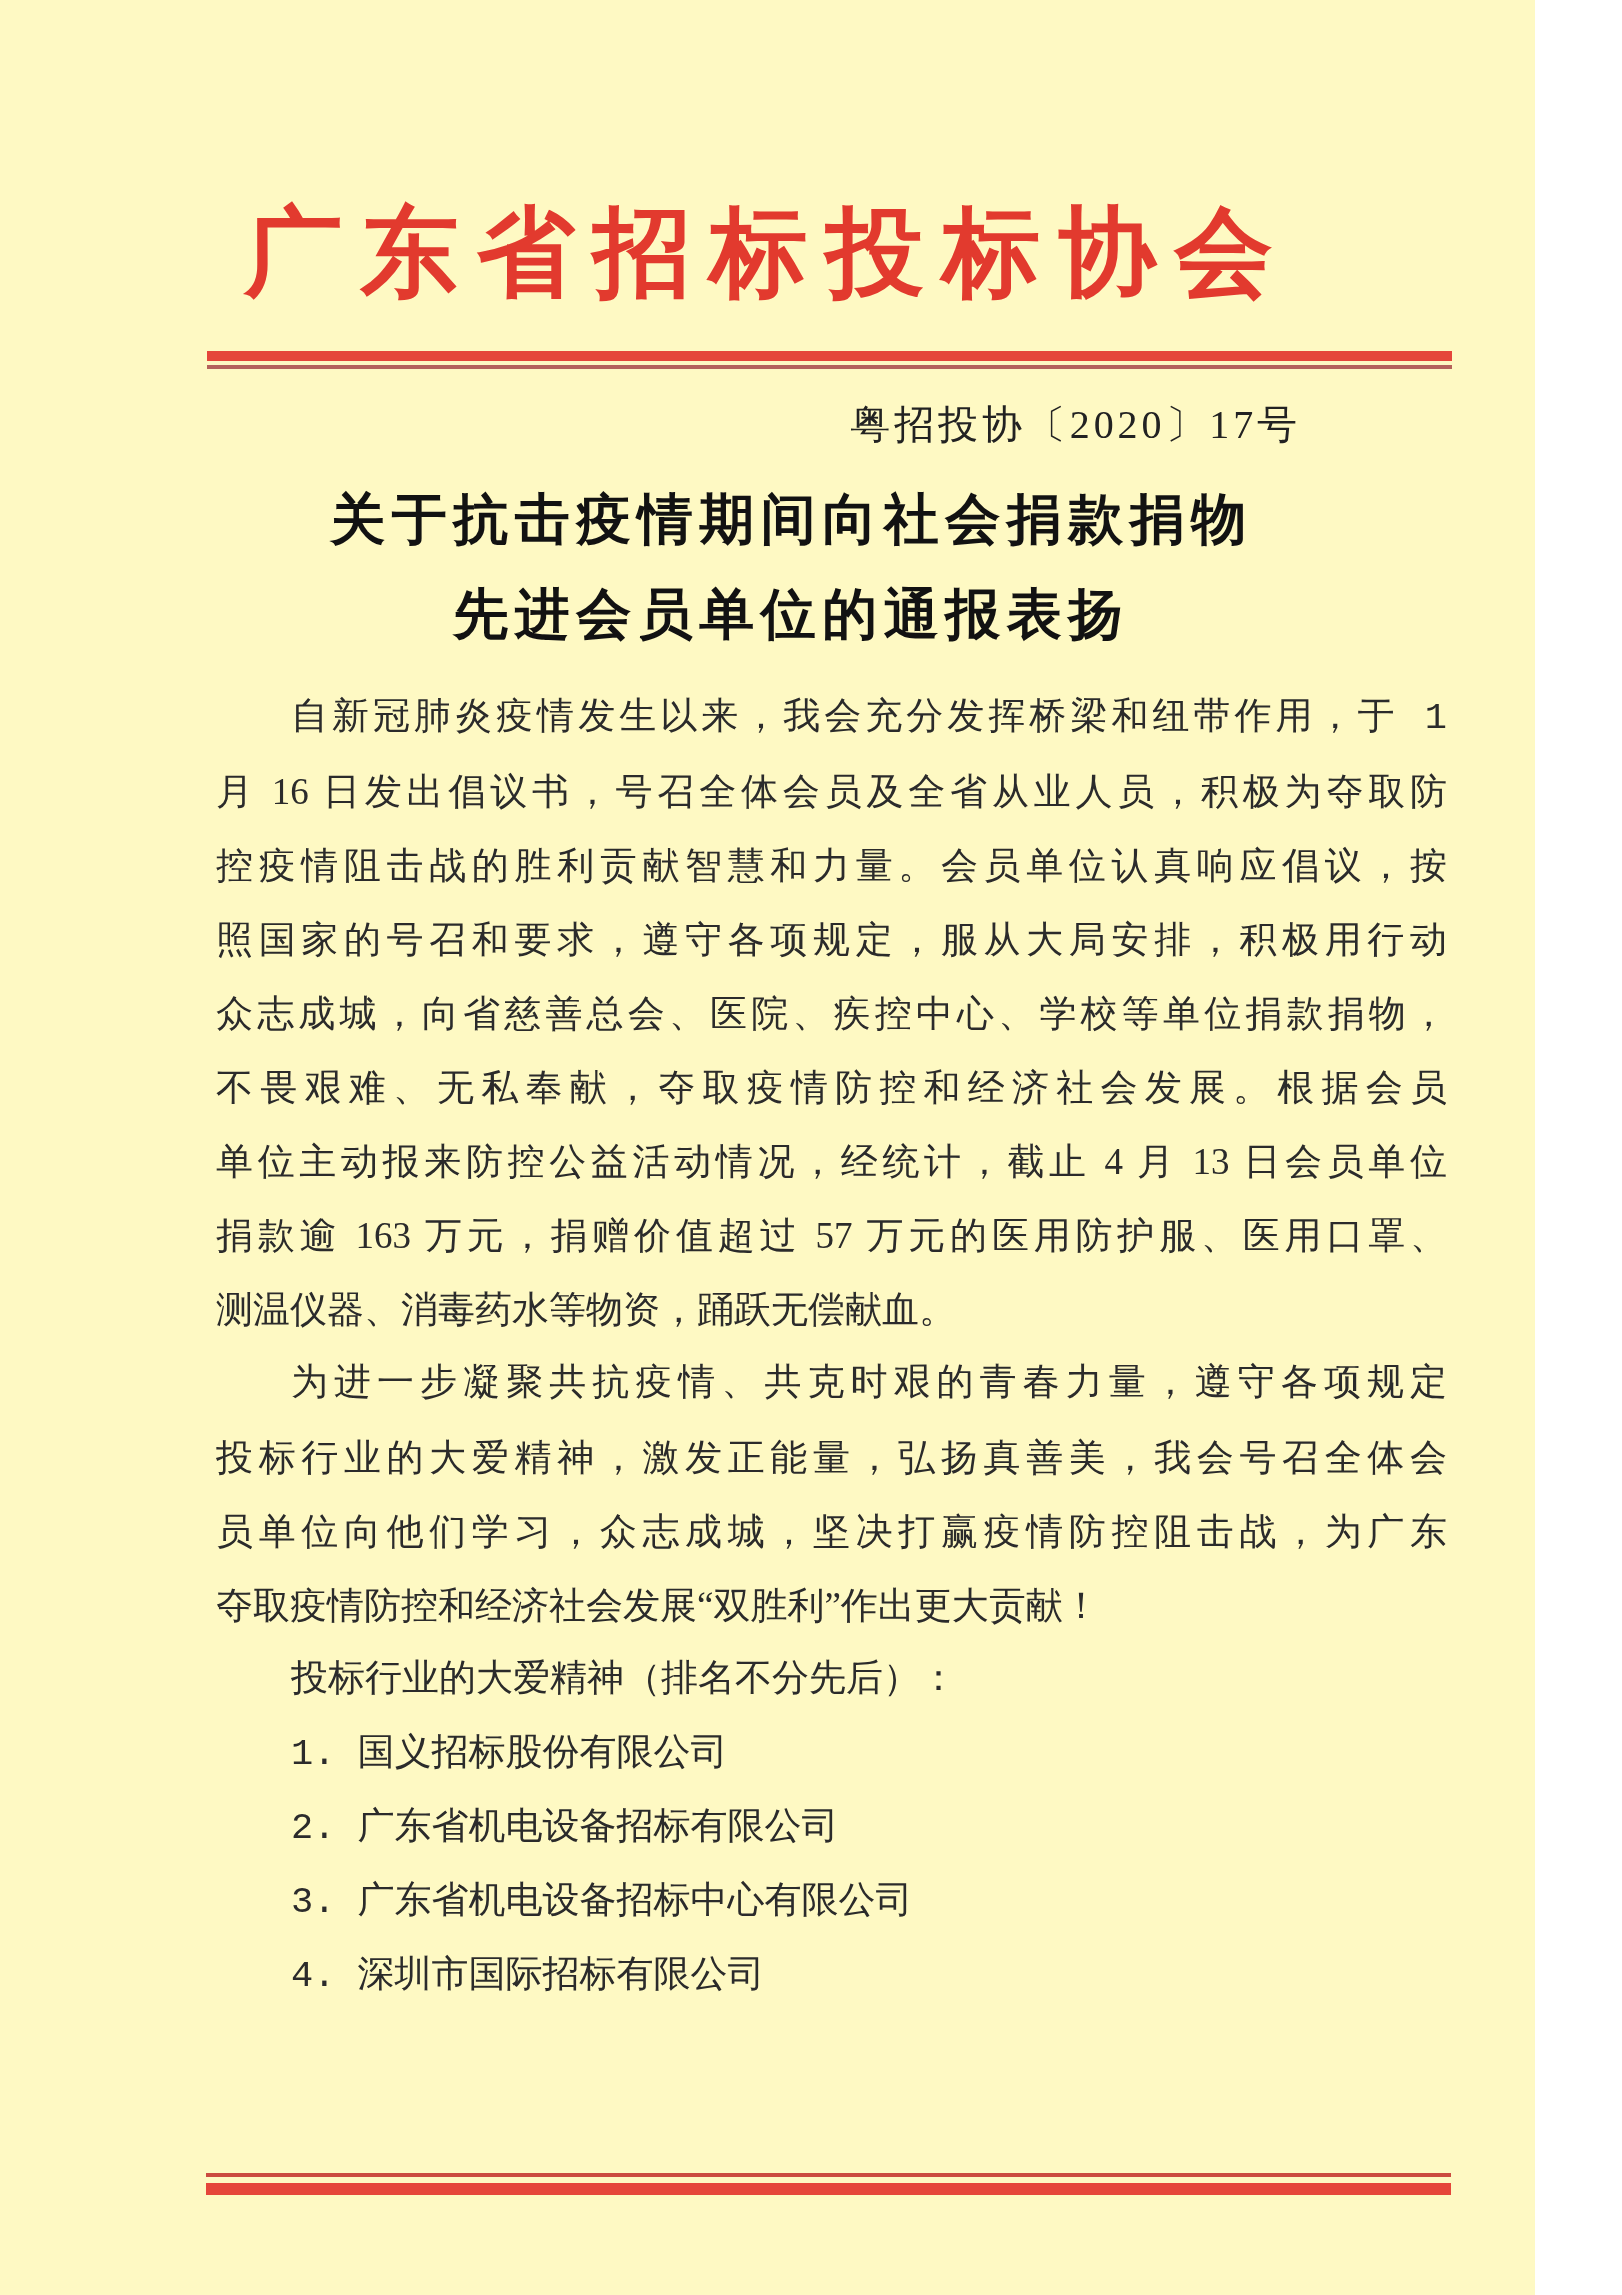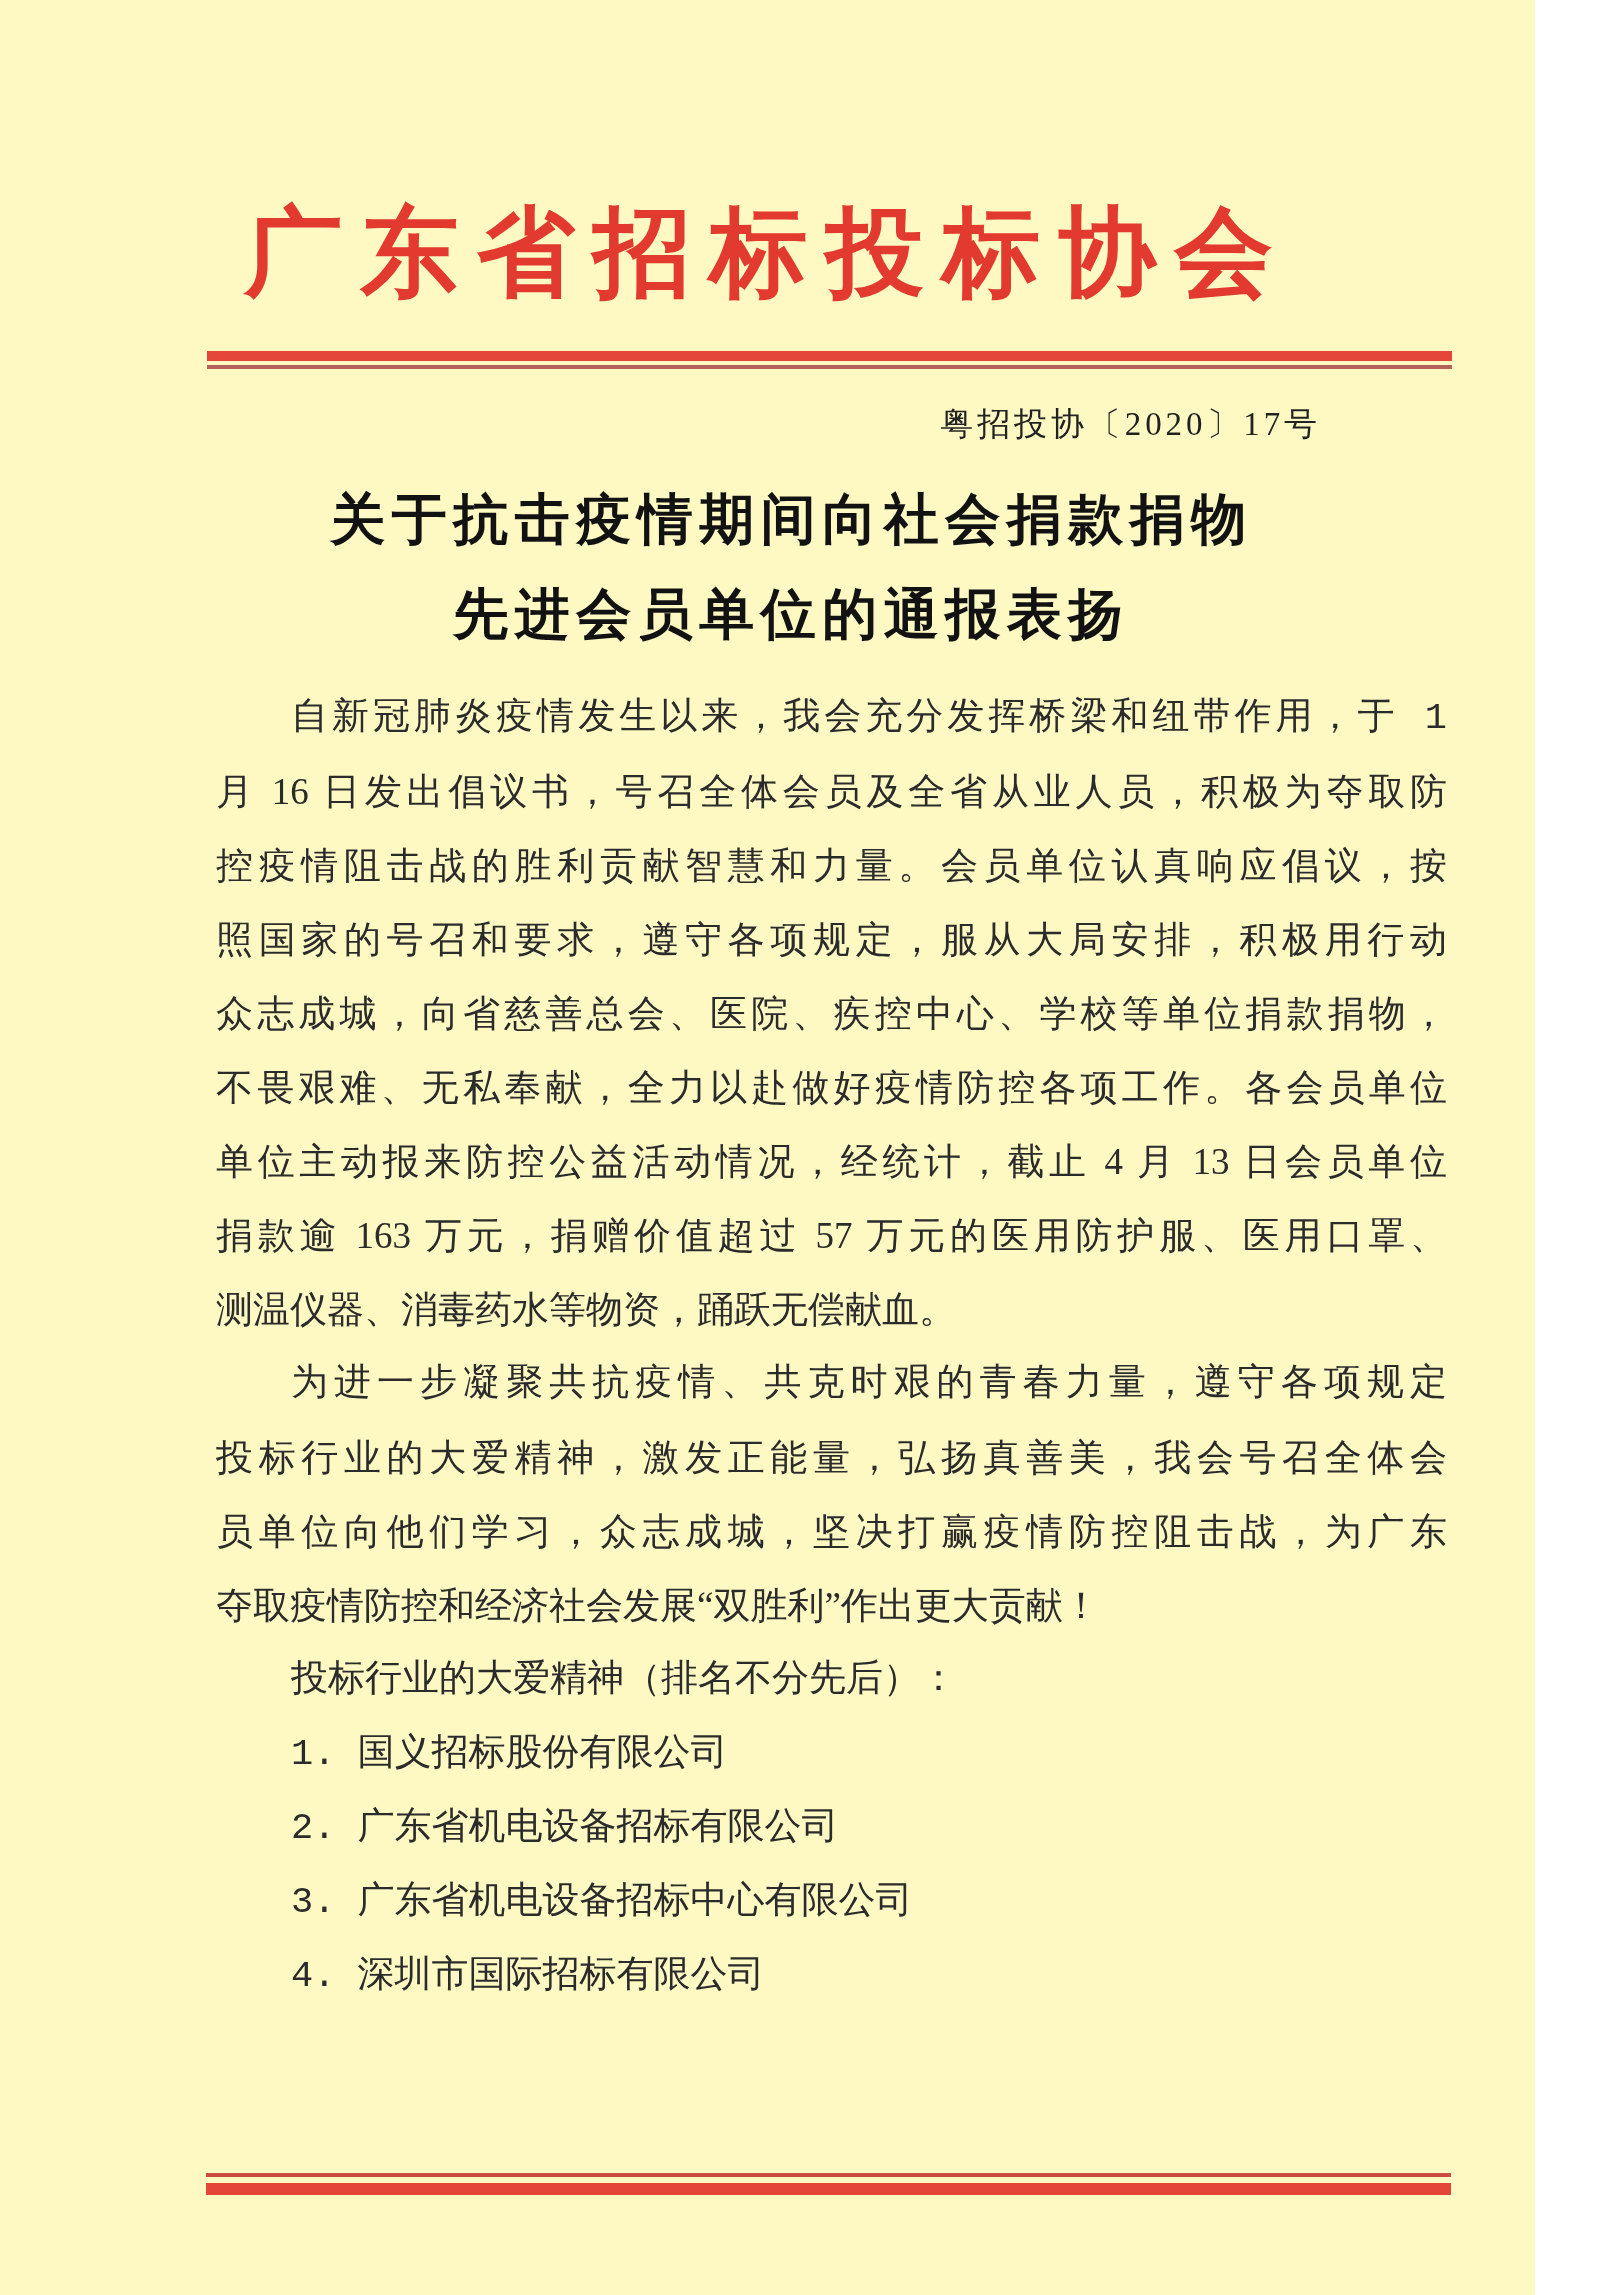--- a/index.html
+++ b/index.html
@@ -45,22 +45,22 @@
   }
   .rules-top .rule-thin {
     height: 3.9px;
     margin-top: 4.6px;
     background: var(--rule-thin-red, #b5625b);
   }
   
   .doc-number {
     position: absolute;
     top: 404px;
-    right: 214px;
-    font-size: 33px;
+    right: 234px;
+    font-size: 40px;
     line-height: 41px;
     letter-spacing: 3.9px;
     color: #222222;
     white-space: nowrap;
   }
   
   .doc-title {
     position: absolute;
     top: 472px;
     left: 0;
@@ -131,21 +131,21 @@
     <div>关于抗击疫情期间向社会捐款捐物</div>
     <div>先进会员单位的通报表扬</div>
   </div>
 
   <div class="body-block" id="body-lines">
       <div class="line indent justify">自新冠肺炎疫情发生以来，我会充分发挥桥梁和纽带作用，于 1</div>
       <div class="line justify">月 16 日发出倡议书，号召全体会员及全省从业人员，积极为夺取防</div>
       <div class="line justify">控疫情阻击战的胜利贡献智慧和力量。会员单位认真响应倡议，按</div>
       <div class="line justify">照国家的号召和要求，遵守各项规定，服从大局安排，积极用行动</div>
       <div class="line justify">众志成城，向省慈善总会、医院、疾控中心、学校等单位捐款捐物，</div>
-      <div class="line justify">不畏艰难、无私奉献，全力以赴做好疫情防控各项工作。各会员单位</div>
+      <div class="line justify">不畏艰难、无私奉献，夺取疫情防控和经济社会发展。根据会员</div>
       <div class="line justify">单位主动报来防控公益活动情况，经统计，截止 4 月 13 日会员单位</div>
       <div class="line justify">捐款逾 163 万元，捐赠价值超过 57 万元的医用防护服、医用口罩、</div>
       <div class="line">测温仪器、消毒药水等物资，踊跃无偿献血。</div>
       <div class="line indent justify">为进一步凝聚共抗疫情、共克时艰的青春力量，遵守各项规定</div>
       <div class="line justify">投标行业的大爱精神，激发正能量，弘扬真善美，我会号召全体会</div>
       <div class="line justify">员单位向他们学习，众志成城，坚决打赢疫情防控阻击战，为广东</div>
       <div class="line">夺取疫情防控和经济社会发展“双胜利”作出更大贡献！</div>
       <div class="line indent">投标行业的大爱精神（排名不分先后）：</div>
       <div class="line indent">1. 国义招标股份有限公司</div>
       <div class="line indent">2. 广东省机电设备招标有限公司</div>

